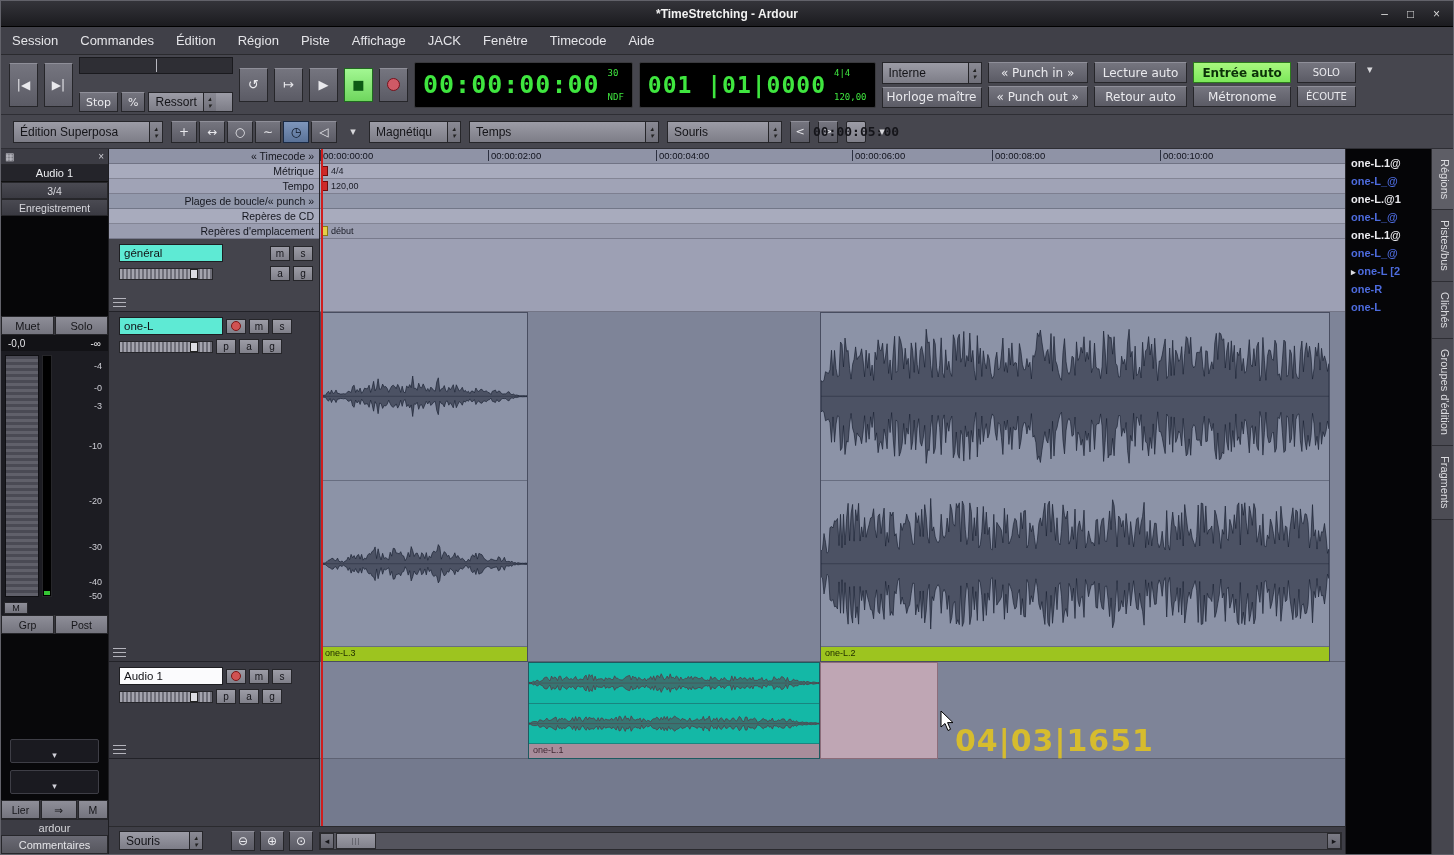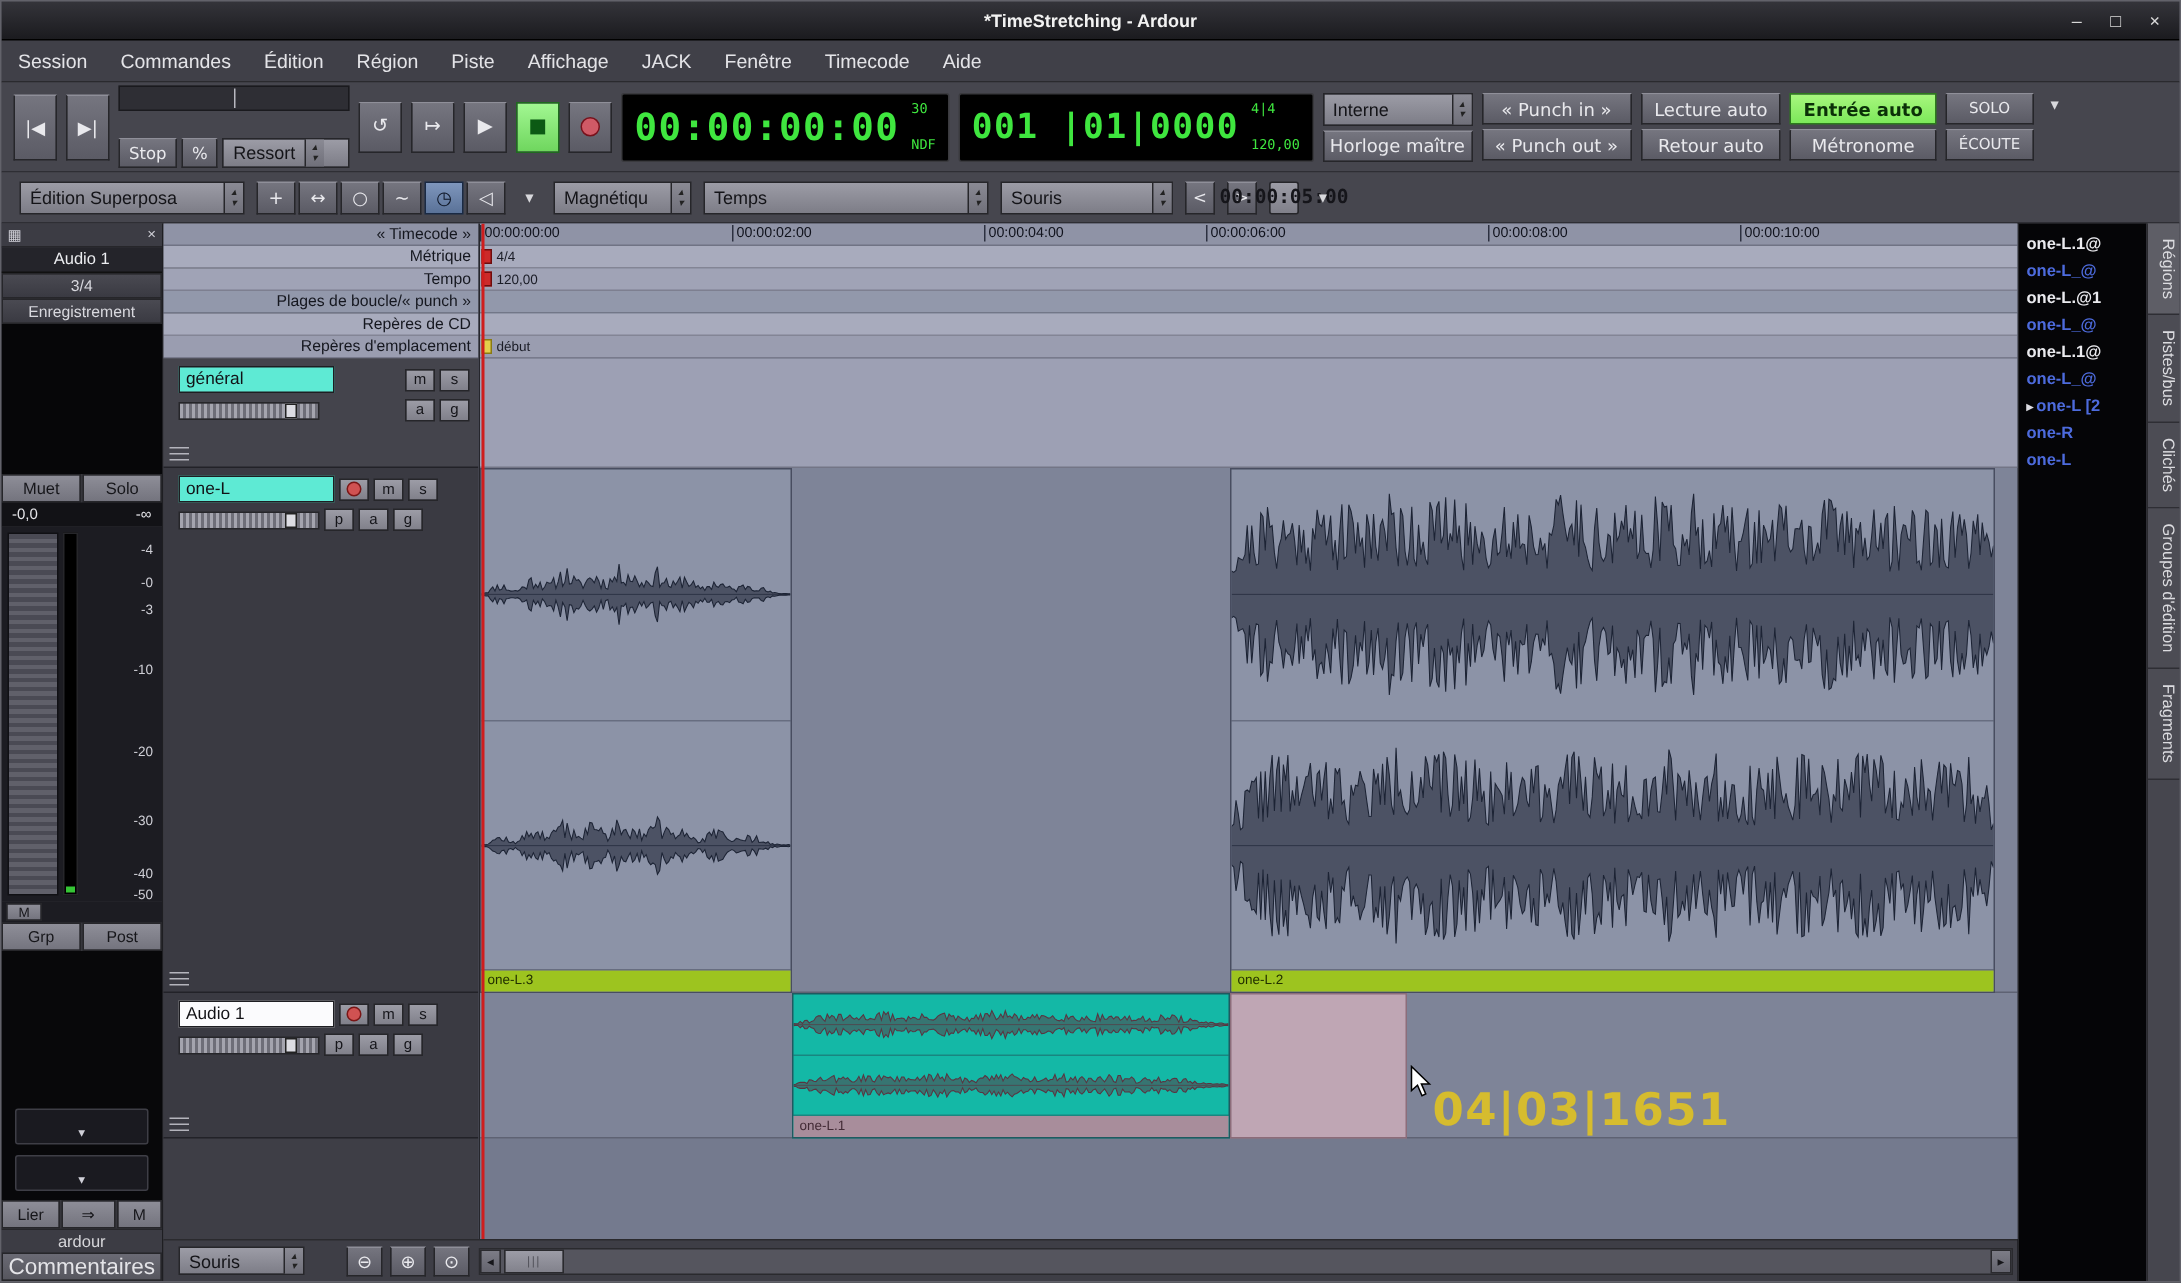--- a/index.html
+++ b/index.html
@@ -70,21 +70,21 @@
 .mrow{flex:0 0 14px;background:#1c1c22;display:flex;align-items:center;padding:0 3px;}
 .mrow .b{width:24px;height:12px;background:linear-gradient(#8e8e98,#74747e);border:1px solid #26262a;color:#16161a;font-size:9px;display:flex;align-items:center;justify-content:center;}
 .grprow{display:flex;flex:0 0 19px;gap:1px;}
 .grprow .b{flex:1;background:linear-gradient(#8e8e98,#74747e);border:1px solid #26262a;color:#16161a;font-size:10.5px;display:flex;align-items:center;justify-content:center;}
 .mxmid{flex:1;background:#08080a;display:flex;flex-direction:column;justify-content:flex-end;gap:7px;padding:6px 9px;}
 .combo{height:24px;background:#1a1a20;border:1px solid #3e3e46;border-radius:2px;display:flex;align-items:flex-end;justify-content:center;color:#d0d0d8;font-size:9px;padding-bottom:2px;}
 .lierrow{display:flex;flex:0 0 19px;gap:1px;}
 .lierrow .b{background:linear-gradient(#8e8e98,#74747e);border:1px solid #26262a;color:#16161a;font-size:10.5px;display:flex;align-items:center;justify-content:center;}
 .lierrow .b1{flex:1.3;}.lierrow .b2{flex:1.2;}.lierrow .b3{flex:1;}
 .brand{flex:0 0 16px;display:flex;align-items:center;justify-content:center;color:#d6d6da;font-size:11px;background:#3c3c44;border-top:1px solid #26262a;}
-.comments{flex:0 0 19px;background:linear-gradient(#6a6a74,#56565e);border:1px solid #26262a;color:#e4e4e8;font-size:15px;display:flex;align-items:center;justify-content:center;}
+.comments{flex:0 0 19px;background:linear-gradient(#6a6a74,#56565e);border:1px solid #26262a;color:#e4e4e8;font-size:11px;display:flex;align-items:center;justify-content:center;}
 
 .ctrlcol{flex:0 0 210px;background:#3e3e46;display:flex;flex-direction:column;min-height:0;}
 .rlab{height:15px;display:flex;align-items:center;justify-content:flex-end;padding-right:5px;font-size:10.5px;color:#15171f;border-bottom:1px solid rgba(20,20,30,.25);white-space:nowrap;overflow:hidden;}
 .bgA{background:#8f93a6;}.bgB{background:#a8abbd;}.bgC{background:#a0a3b6;}.bgD{background:#9298ab;}.bgE{background:#a8abbd;}.bgF{background:#9a9db0;}
 .thdr{position:relative;border-bottom:1px solid #222228;padding:5px 6px 0 10px;}
 .thdr.master{flex:0 0 73px;background:#44444c;}
 .thdr.trk{background:#3a3a42;}
 .h350{flex:0 0 350px;}.h97{flex:0 0 97px;}
 .trow{display:flex;align-items:center;gap:3px;margin-bottom:4px;}
 .tname{width:104px;height:18px;background:#5eead4;border:1px solid #1e1e22;color:#121216;font-size:11.5px;padding:0 4px;display:flex;align-items:center;}
@@ -434,21 +434,21 @@
           </div>
 
           <div class="ctrlfill"></div>
         </div>
 
         <div class="canvas">
           <div class="rrow bgA">
             <span class="tick" style="left:0px">00:00:00:00</span>
             <span class="tick" style="left:168px">00:00:02:00</span>
             <span class="tick" style="left:336px">00:00:04:00</span>
-            <span class="tick" style="left:484px">00:00:06:00</span>
+            <span class="tick" style="left:532px">00:00:06:00</span>
             <span class="tick" style="left:672px">00:00:08:00</span>
             <span class="tick" style="left:840px">00:00:10:00</span>
           </div>
           <div class="rrow bgB">
             <span class="mark red"></span>
             <span class="marktext">4/4</span>
           </div>
           <div class="rrow bgC">
             <span class="mark red"></span>
             <span class="marktext">120,00</span>

